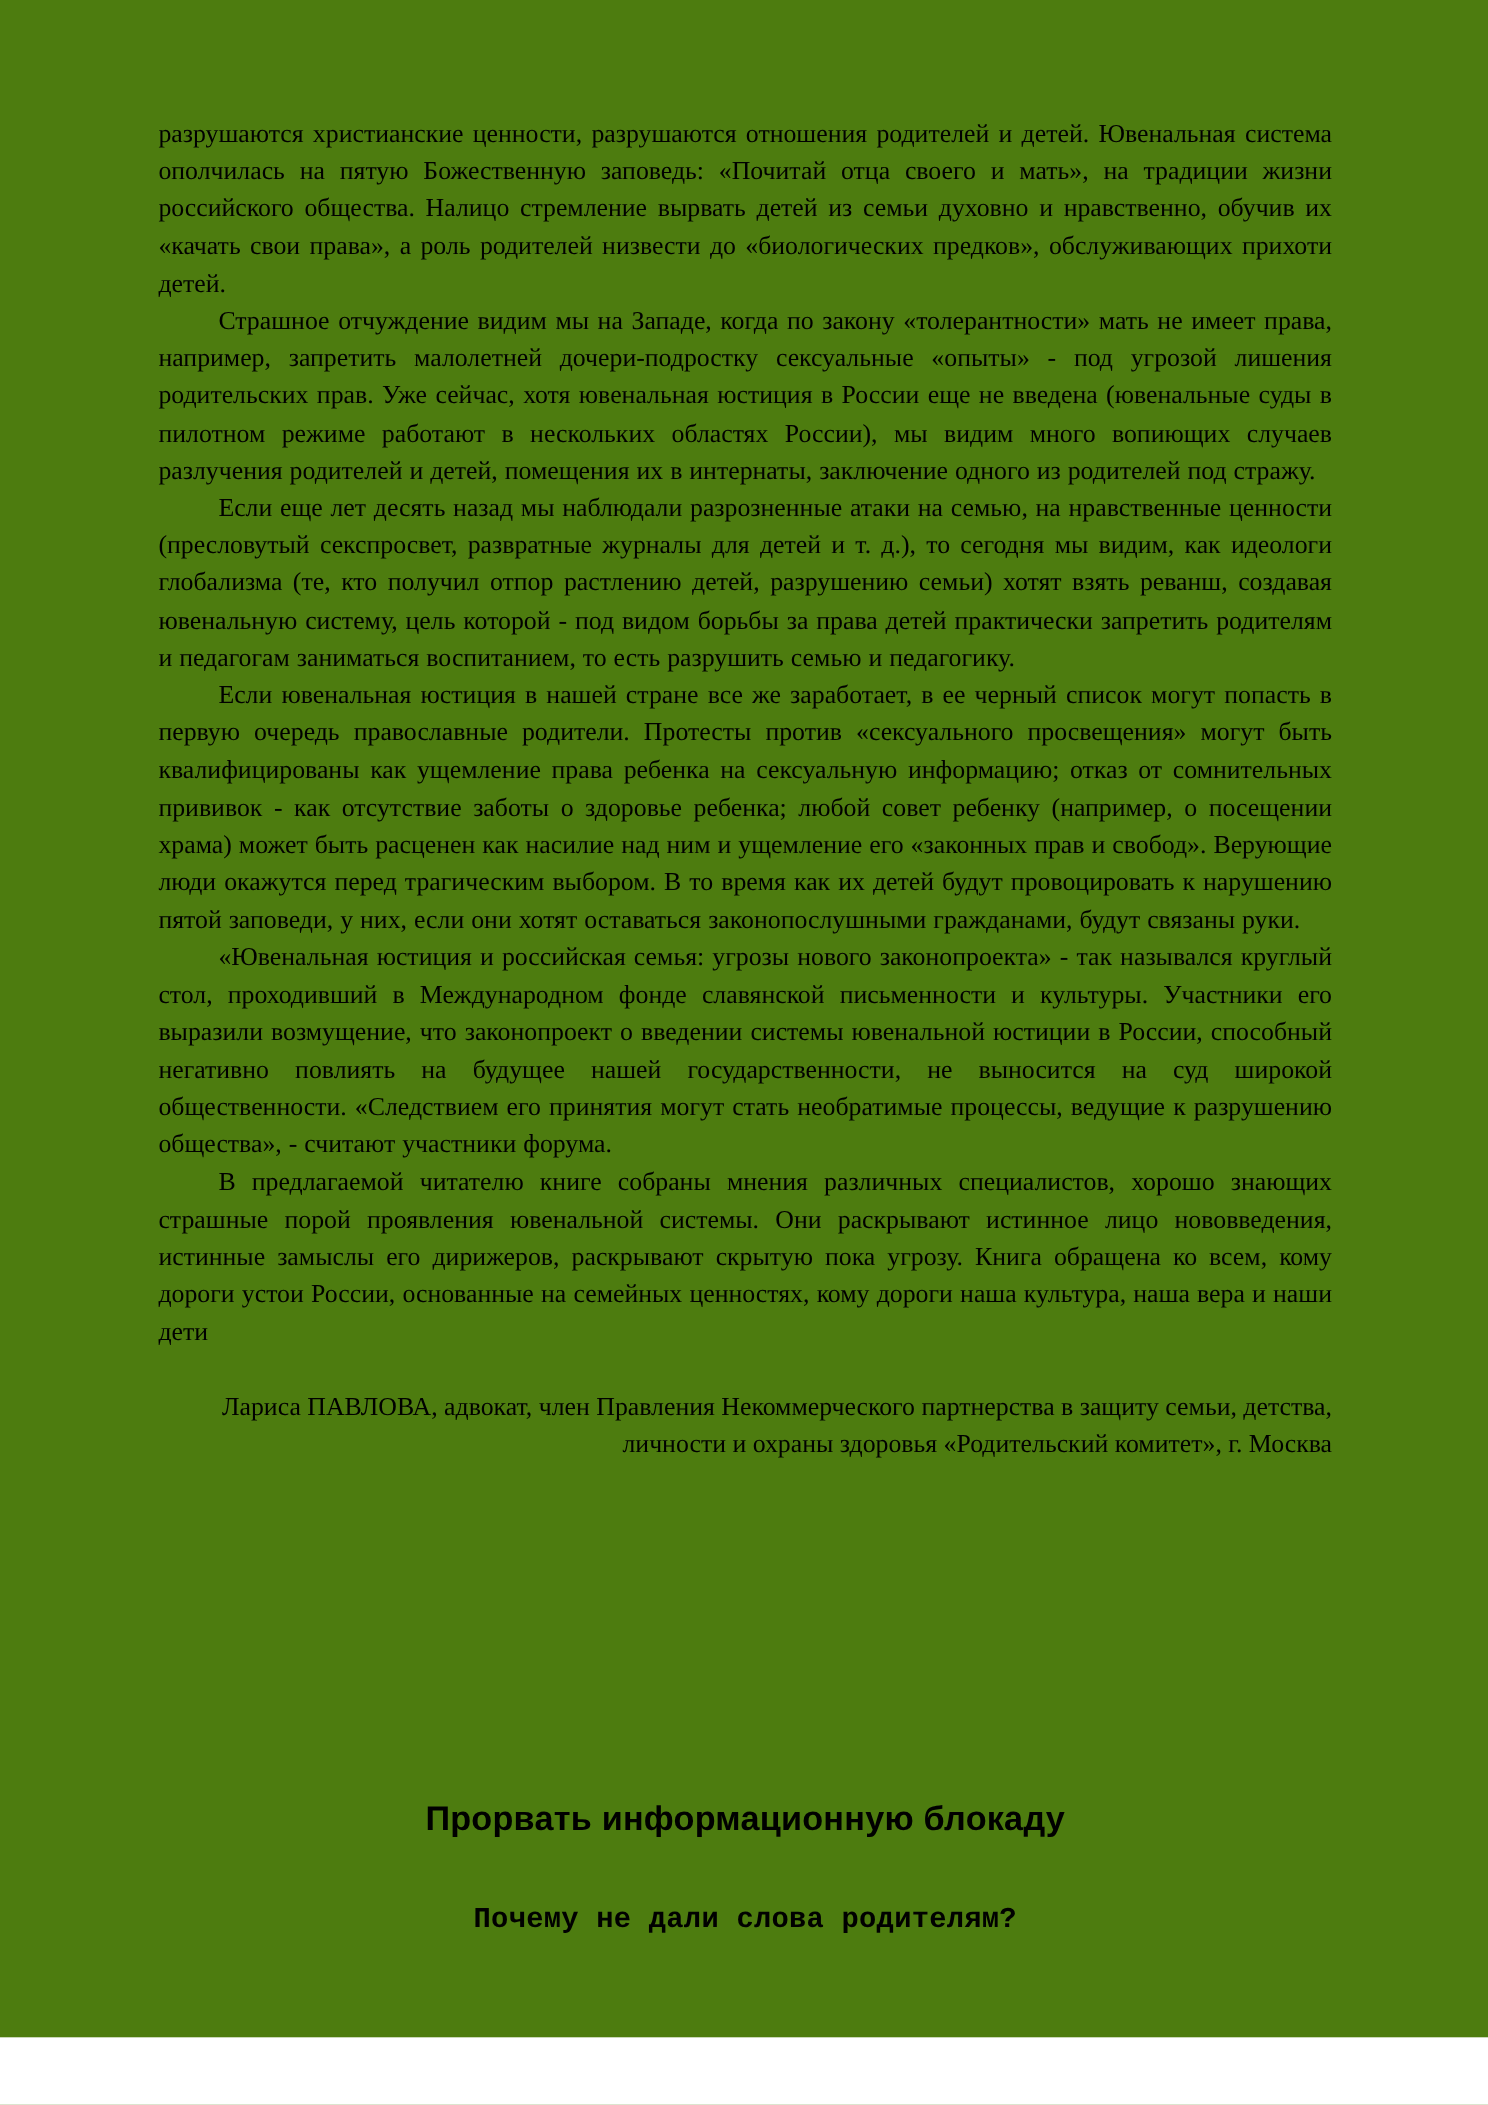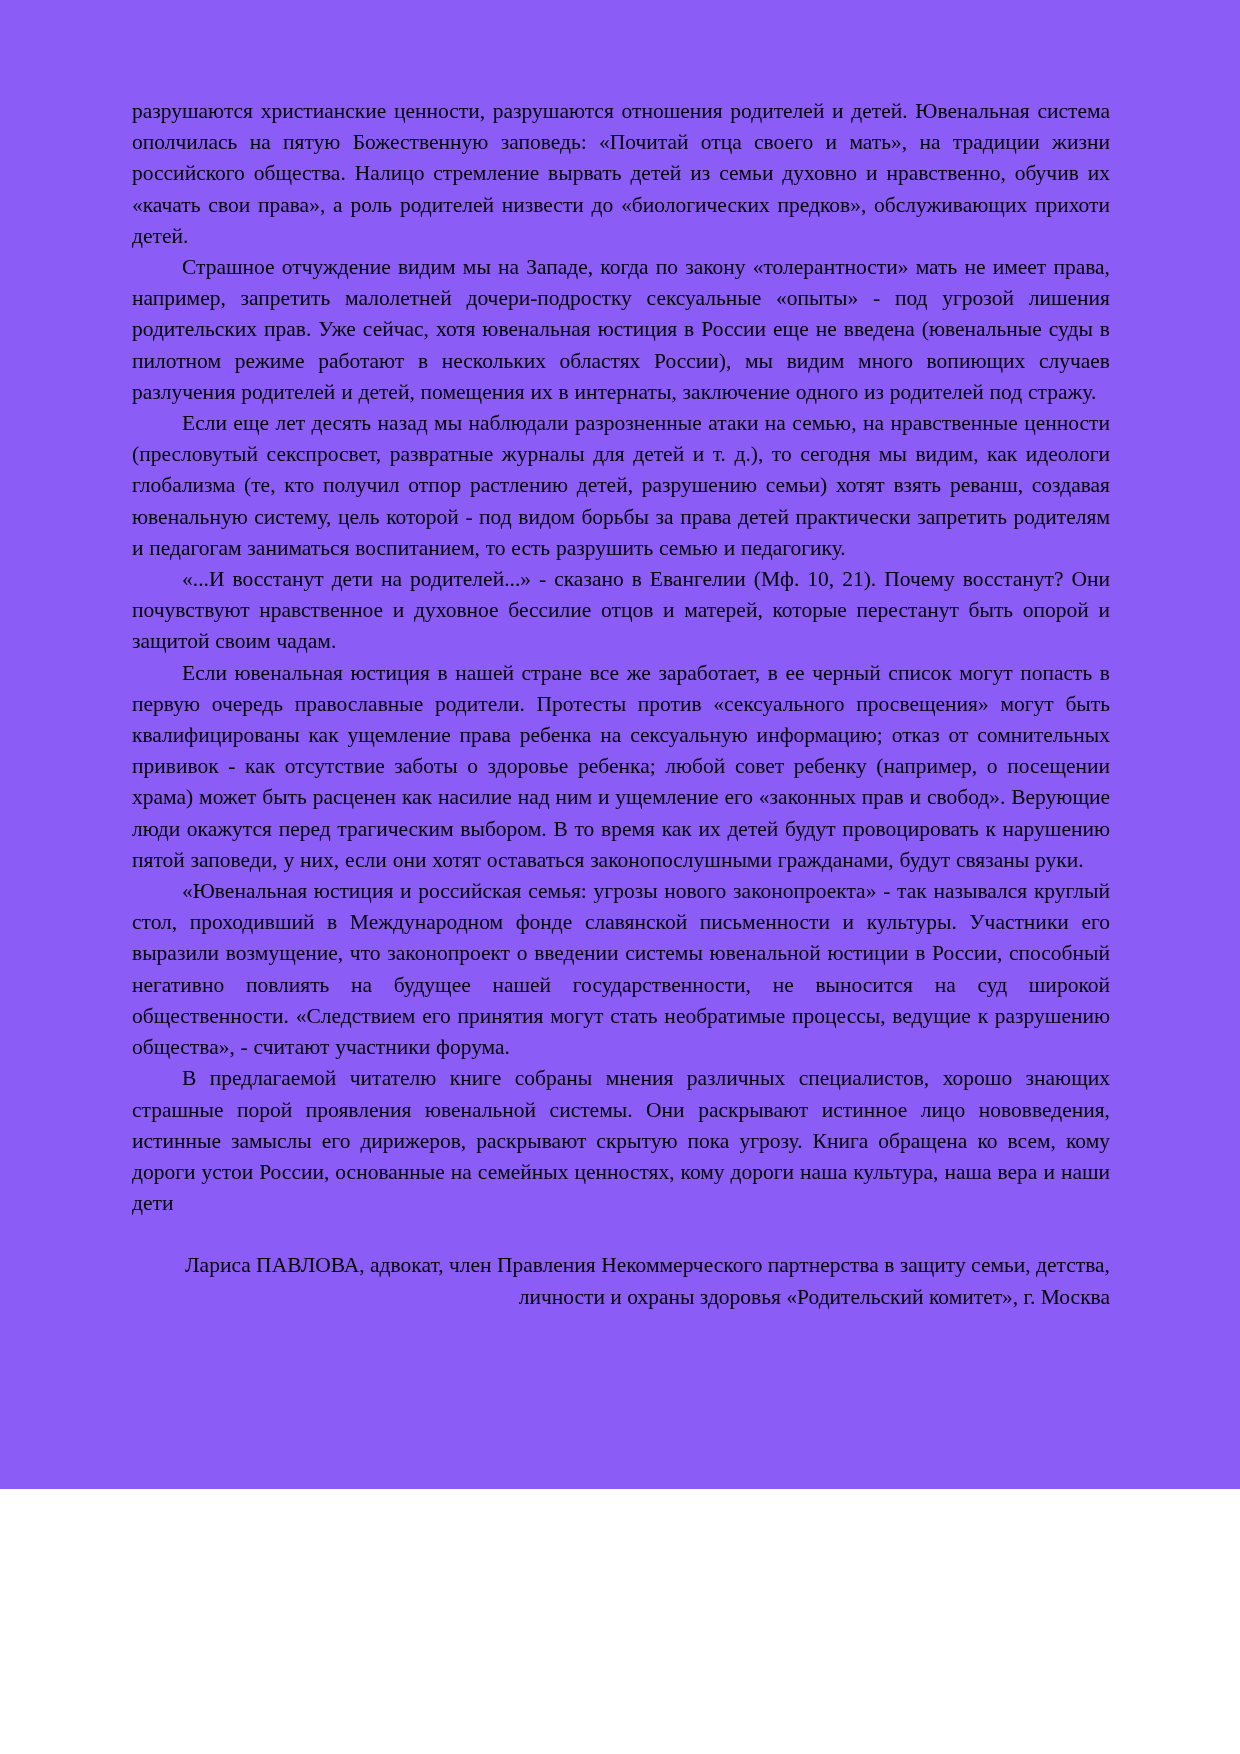--- a/index.html
+++ b/index.html
@@ -4,23 +4,23 @@
 <title>Document page</title>
 <style>
   html, body {
     margin: 0;
     padding: 0;
     background: #ffffff;
   }
   .page {
     position: relative;
     width: 1240px;
-    height: 1489px;
+    height: 1698px;
     margin: 0 auto;
-    background: #8b5cf6;
+    background: #4d7c0f;
     overflow: hidden;
     box-sizing: border-box;
   }
   .text-column {
     position: absolute;
     left: 132px;
     top: 96px;
     width: 978px;
   }
   .para {
@@ -86,30 +86,30 @@
 
   <div class="text-column">
 
     <p class="para no-indent">разрушаются христианские ценности, разрушаются отношения родителей и детей. Ювенальная система ополчилась на пятую Божественную заповедь: «Почитай отца своего и мать», на традиции жизни российского общества. Налицо стремление вырвать детей из семьи духовно и нравственно, обучив их «качать свои права», а роль родителей низвести до «биологических предков», обслуживающих прихоти детей.</p>
 
     <p class="para">Страшное отчуждение видим мы на Западе, когда по закону «толерантности» мать не имеет права, например, запретить малолетней дочери-подростку сексуальные «опыты» - под угрозой лишения родительских прав. Уже сейчас, хотя ювенальная юстиция в России еще не введена (ювенальные суды в пилотном режиме работают в нескольких областях России), мы видим много вопиющих случаев разлучения родителей и детей, помещения их в интернаты, заключение одного из родителей под стражу.</p>
 
 
     <p class="para">Если еще лет десять назад мы наблюдали разрозненные атаки на семью, на нравственные ценности (пресловутый секспросвет, развратные журналы для детей и т. д.), то сегодня мы видим, как идеологи глобализма (те, кто получил отпор растлению детей, разрушению семьи) хотят взять реванш, создавая ювенальную систему, цель которой - под видом борьбы за права детей практически запретить родителям и педагогам заниматься воспитанием, то есть разрушить семью и педагогику.</p>
 
-    <p class="para">«...И восстанут дети на родителей...» - сказано в Евангелии (Мф. 10, 21). Почему восстанут? Они почувствуют нравственное и духовное бессилие отцов и матерей, которые перестанут быть опорой и защитой своим чадам.</p>
 
     <p class="para">Если ювенальная юстиция в нашей стране все же заработает, в ее черный список могут попасть в первую очередь православные родители. Протесты против «сексуального просвещения» могут быть квалифицированы как ущемление права ребенка на сексуальную информацию; отказ от сомнительных прививок - как отсутствие заботы о здоровье ребенка; любой совет ребенку (например, о посещении храма) может быть расценен как насилие над ним и ущемление его «законных прав и свобод». Верующие люди окажутся перед трагическим выбором. В то время как их детей будут провоцировать к нарушению пятой заповеди, у них, если они хотят оставаться законопослушными гражданами, будут связаны руки.</p>
 
     <p class="para">«Ювенальная юстиция и российская семья: угрозы нового законопроекта» - так назывался круглый стол, проходивший в Международном фонде славянской письменности и культуры. Участники его выразили возмущение, что законопроект о введении системы ювенальной юстиции в России, способный негативно повлиять на будущее нашей государственности, не выносится на суд широкой общественности. «Следствием его принятия могут стать необратимые процессы, ведущие к разрушению общества», - считают участники форума.</p>
 
     <p class="para">В предлагаемой читателю книге собраны мнения различных специалистов, хорошо знающих страшные порой проявления ювенальной системы. Они раскрывают истинное лицо нововведения, истинные замыслы его дирижеров, раскрывают скрытую пока угрозу. Книга обращена ко всем, кому дороги устои России, основанные на семейных ценностях, кому дороги наша культура, наша вера и наши дети</p>
 
     <div class="signature-block">
       <p class="signature">Лариса ПАВЛОВА, адвокат, член Правления Некоммерческого партнерства в защиту семьи, детства, личности и охраны здоровья «Родительский комитет», г. Москва</p>
     </div>
 
   </div>
 
+  <h1 class="heading heading-main">Прорвать информационную блокаду</h1>
 
   <h2 class="heading heading-sub">Почему не дали слова родителям?</h2>
 
 </div>
 
 </body></html>

